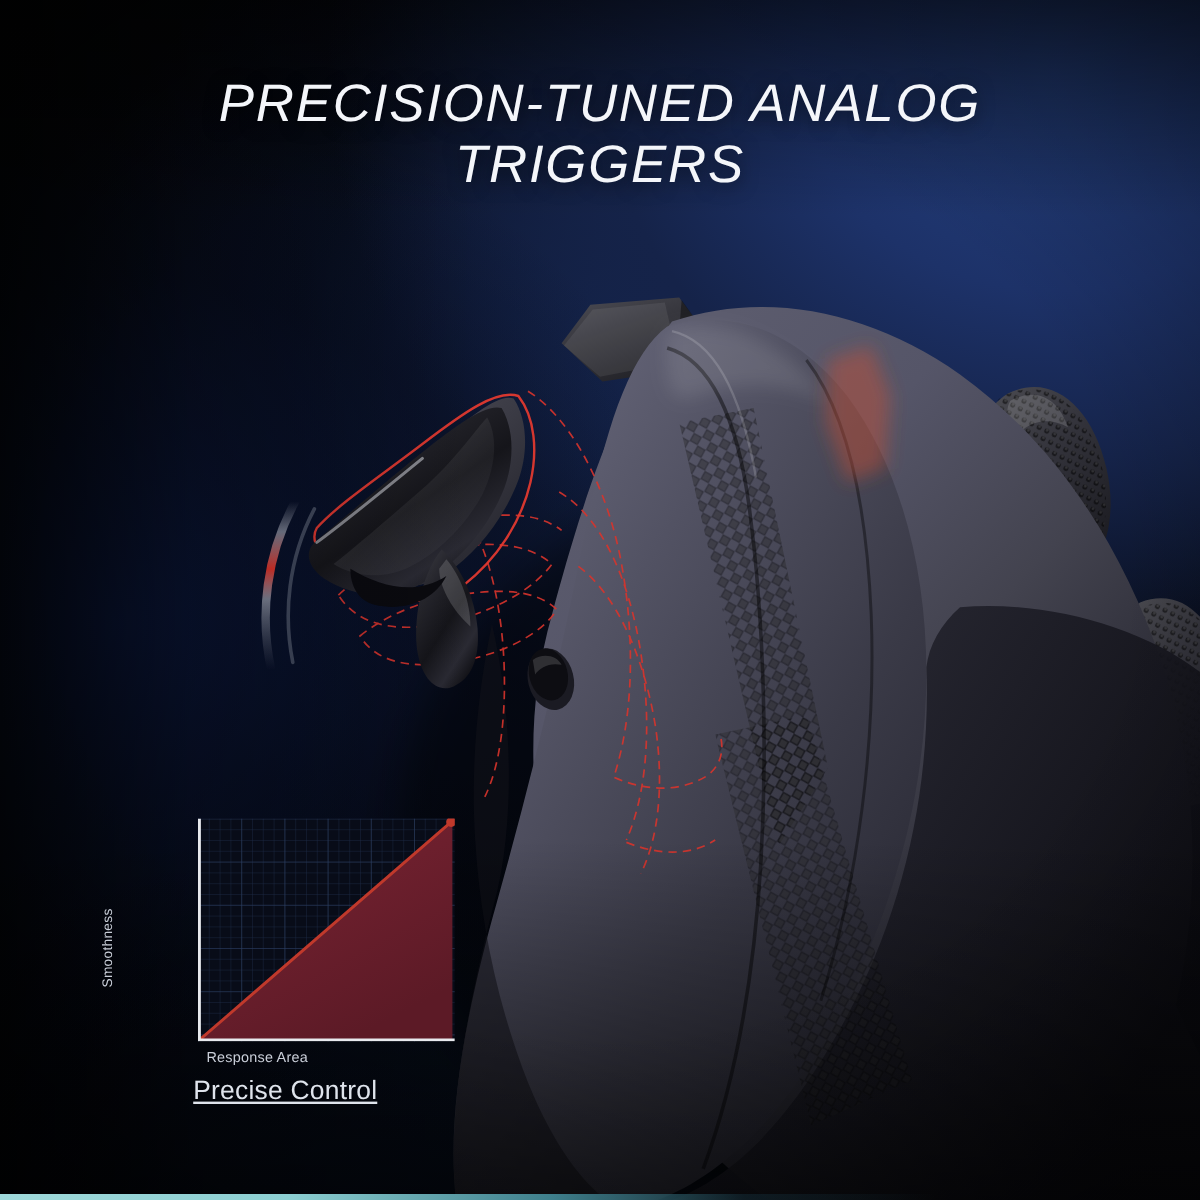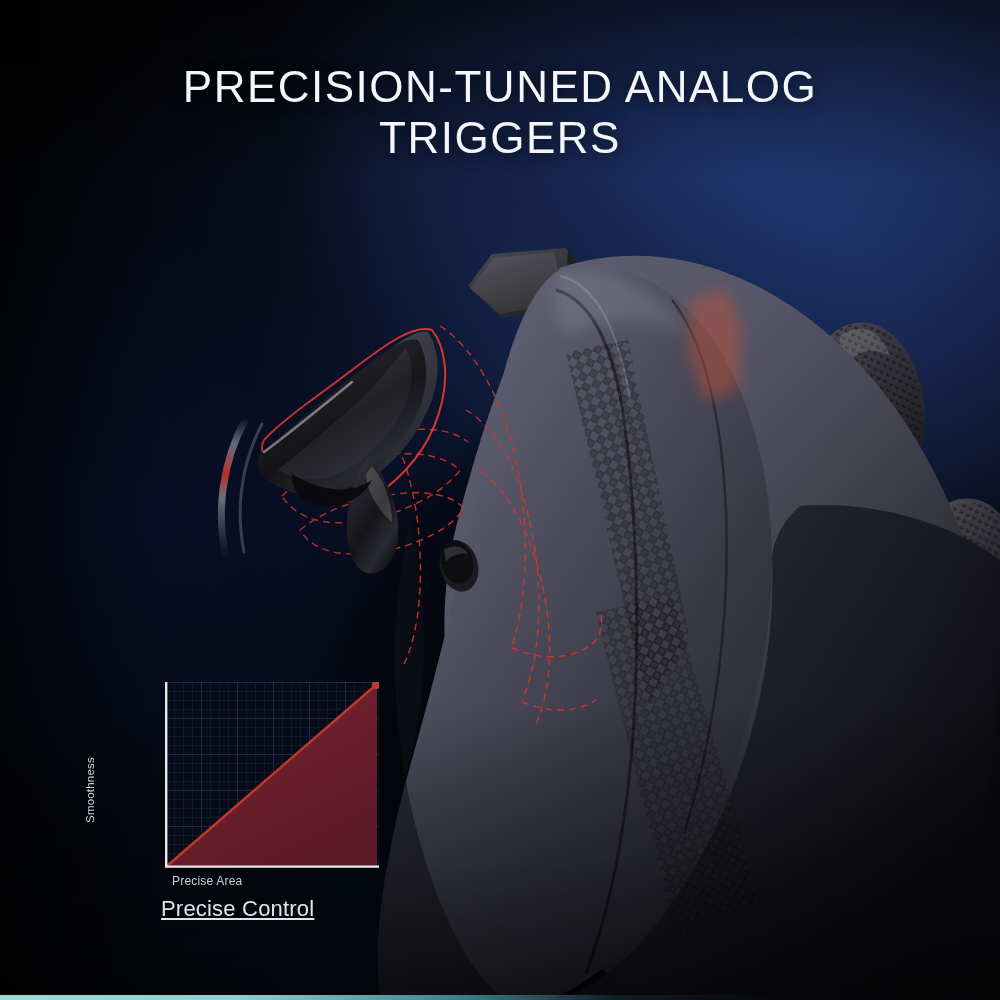--- a/index.html
+++ b/index.html
@@ -58,20 +58,21 @@
     width: 1000px;
     text-align: center;
     color: #f4f6fa;
     font-size: 44px;
     letter-spacing: 1.5px;
     line-height: 1.15;
     font-weight: 400;
     text-shadow: 0 2px 14px rgba(0,0,0,0.55);
     white-space: pre-line;
     pointer-events: none;
+    font-style: italic;
   }
 
   
   #controller {
     position: absolute;
     left: 0; top: 0;
     width: 1000px; height: 1000px;
   }
 
   
@@ -373,18 +374,18 @@
         <polyline points="2,184 212,2" fill="none" stroke="#c0392b" stroke-width="2.4" stroke-linecap="round"></polyline>
 
         <circle cx="211" cy="3" r="4.2" fill="#c0392b"></circle>
 
         <line x1="1.2" y1="0" x2="1.2" y2="185" stroke="#e8eaee" stroke-width="2.4"></line>
         <line x1="0" y1="184.6" x2="214" y2="184.6" stroke="#e8eaee" stroke-width="2.2"></line>
       </svg>
     </div>
 
     <div class="axis-y-label">Smoothness</div>
-    <div class="axis-x-label">Precise Area</div>
+    <div class="axis-x-label">Response Area</div>
     <div class="chart-caption">Precise Control</div>
   </div>
 
   <div class="bottom-teal"></div>
 </div>
 
 </body></html>

